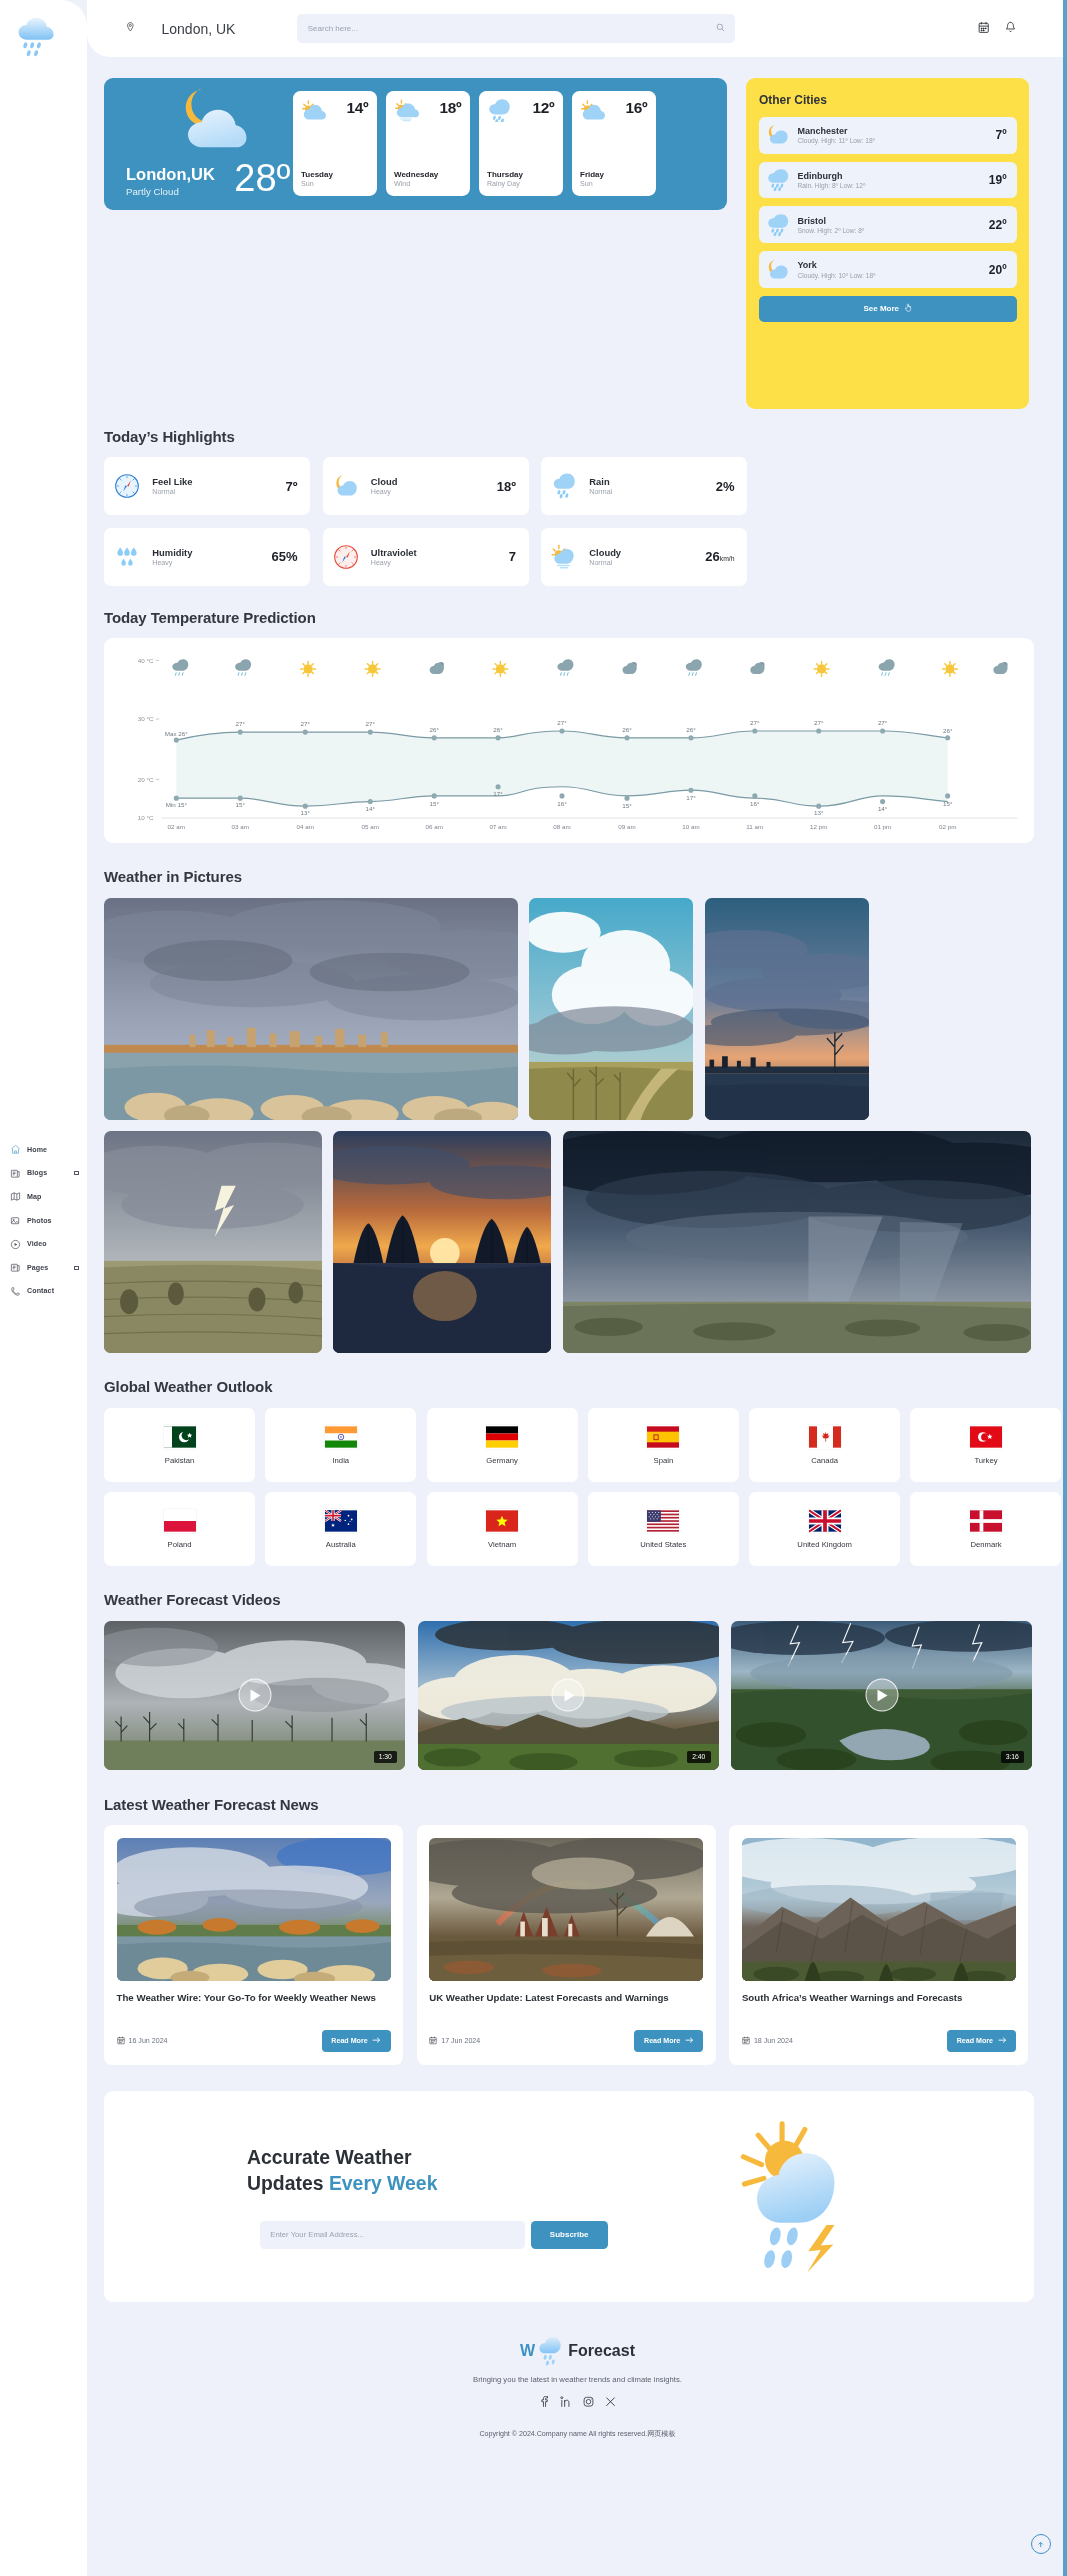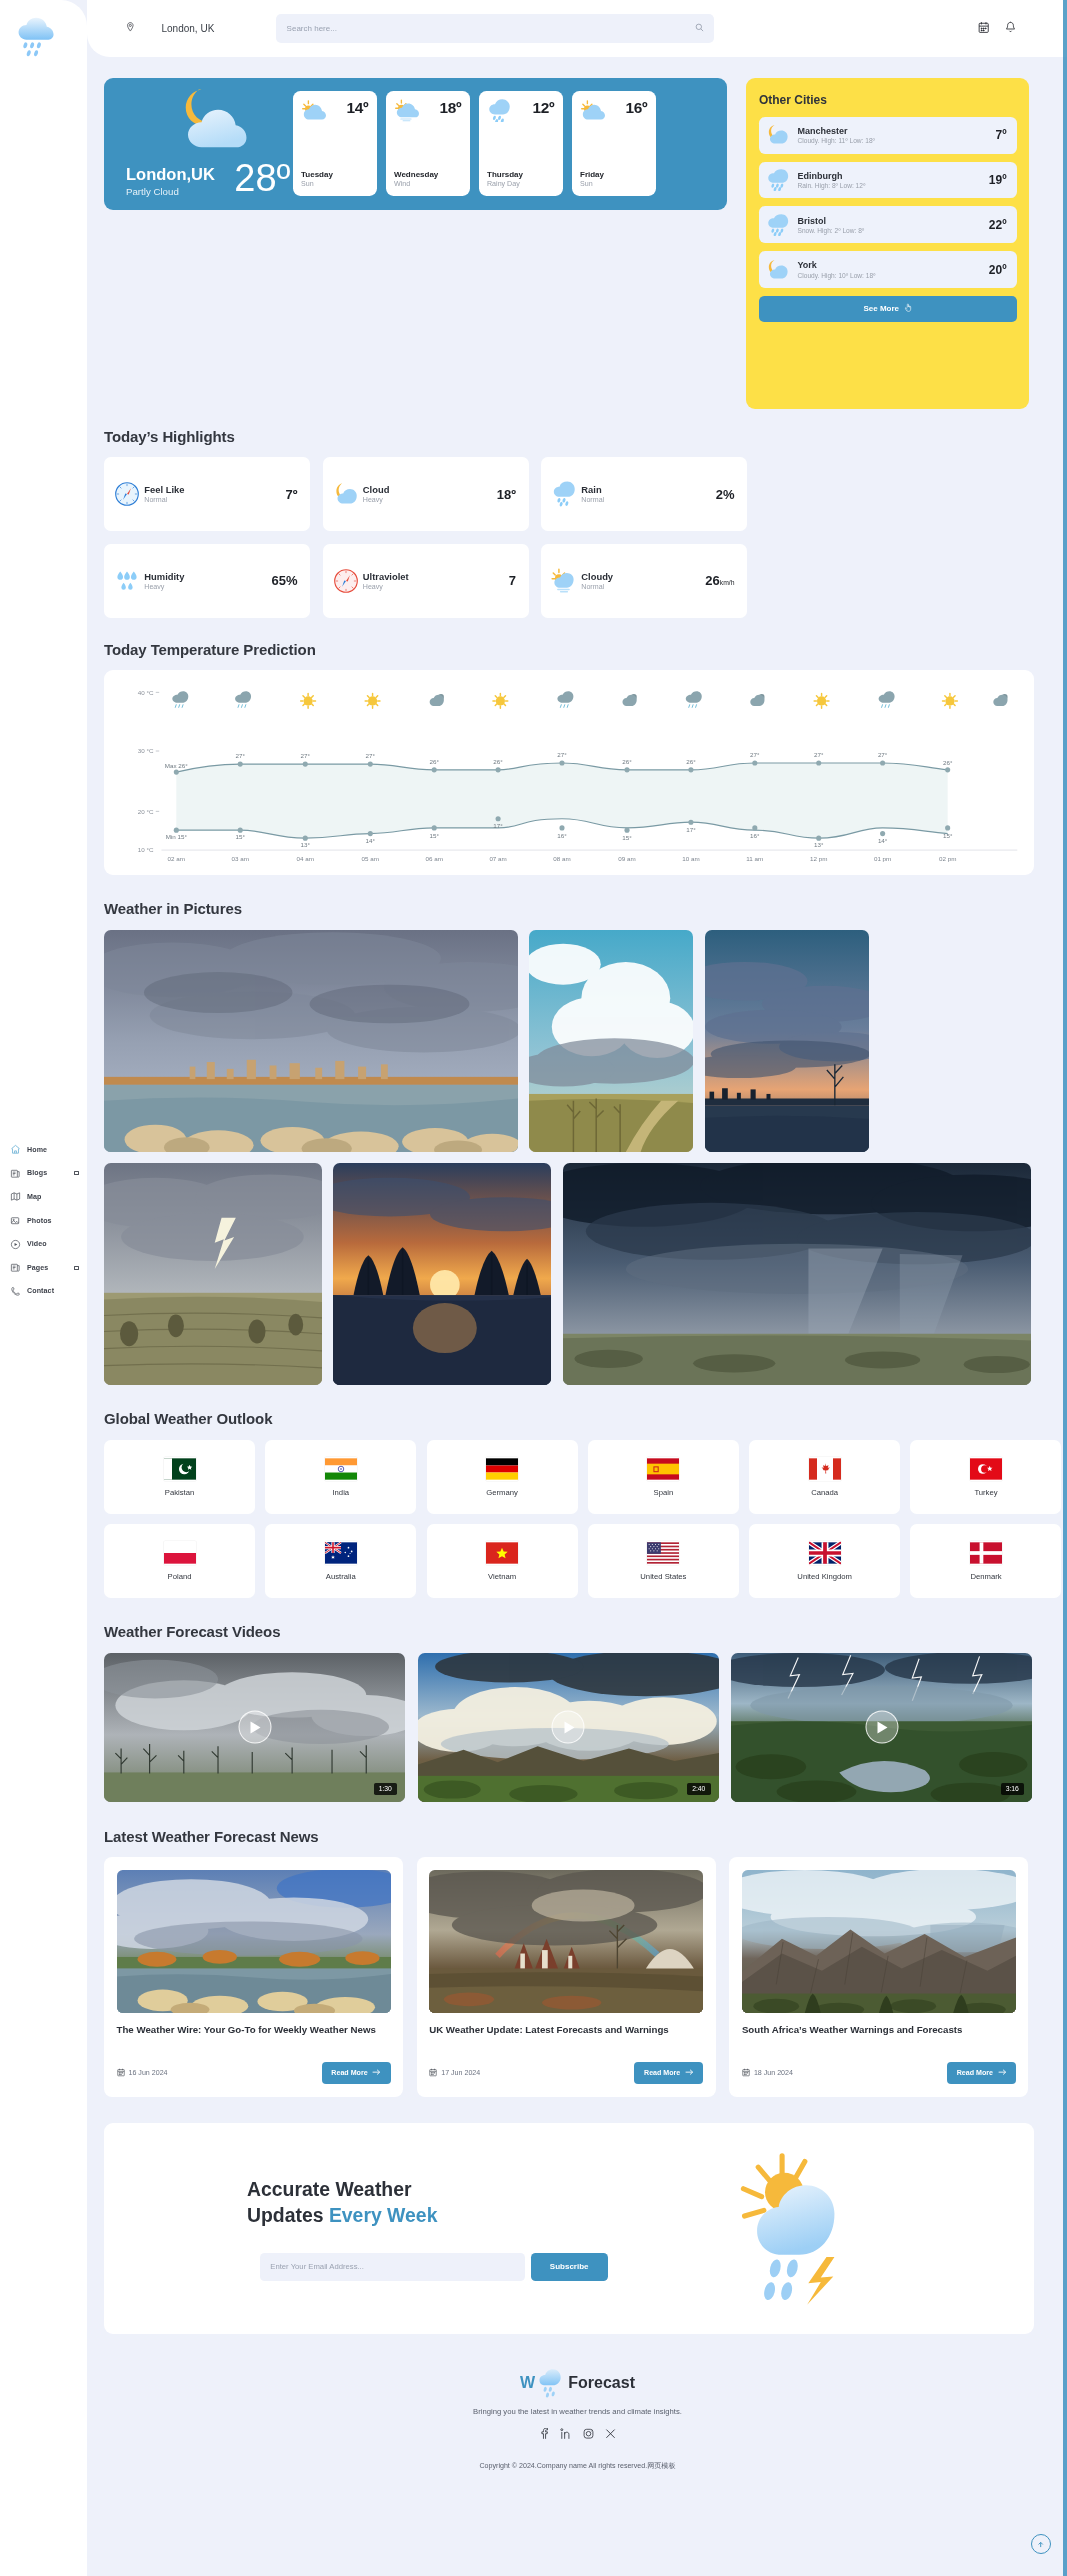--- a/index.html
+++ b/index.html
@@ -40,21 +40,21 @@
   
   .topbar {
     margin-left: 0; width: 981px; height: 57px;
     background: #fff;
     border-bottom-left-radius: 23px;
     border-bottom-right-radius: 0;
     display: flex; align-items: center;
     position: relative;
   }
   .loc { display: flex; align-items: center; gap: 2.9px; margin-left: 39px; }
-  .loc-text { font-size: 10px; color: #3a3f47; padding-left: 24px; }
+  .loc-text { font-size: 14px; color: #3a3f47; padding-left: 24px; }
   .searchbar {
     margin-left: 62px;
     width: 438px; height: 28.5px;
     background: #eef1fa; border-radius: 5.1px;
     display: flex; align-items: center; padding: 0 10.3px;
   }
   .searchbar input {
     flex: 1; border: none; outline: none; background: transparent;
     font-family: "Liberation Sans", sans-serif; font-size: 8px; color: #6b7280;
   }
@@ -118,22 +118,22 @@
     background: #3e92c0; border-radius: 5.1px; color: #fff;
     font-family: "Liberation Sans", sans-serif; font-size: 8px; font-weight: 700;
     display: flex; align-items: center; justify-content: center; gap: 4.6px;
     margin-top: 2.3px;
   }
 
   
   .hl-section { margin-top: 19.4px; padding-left: 17px;}
   .hl-grid { display: grid; grid-template-columns: repeat(3, 206px); gap: 12.5px; }
   .hl-card {
-    height: 74px; background: #fff; border-radius: 6.8px;
-    display: flex; align-items: center; padding: 0 12.5px 0 10.3px; gap: 4px;
+    height: 58px; background: #fff; border-radius: 6.8px;
+    display: flex; align-items: center; padding: 0 12.5px 0 10.3px; gap: 12px;
   }
   .hl-ico { width: 26px; height: 26px; flex: 0 0 26px;}
   .hl-mid { flex: 1; }
   .hl-name { font-size: 9.4px; font-weight: 700; color: #2a2e36;}
   .hl-status { font-size: 7.1px; color: #9aa0ab; margin-top: 1.1px;}
   .hl-val { font-size: 13px; font-weight: 700; color: #1d2026; white-space: nowrap;}
   .hl-unit { font-size: 6.8px; font-weight: 400; }
 
   
   .chart-sec { margin-top: 23px; padding-left: 17px;}

